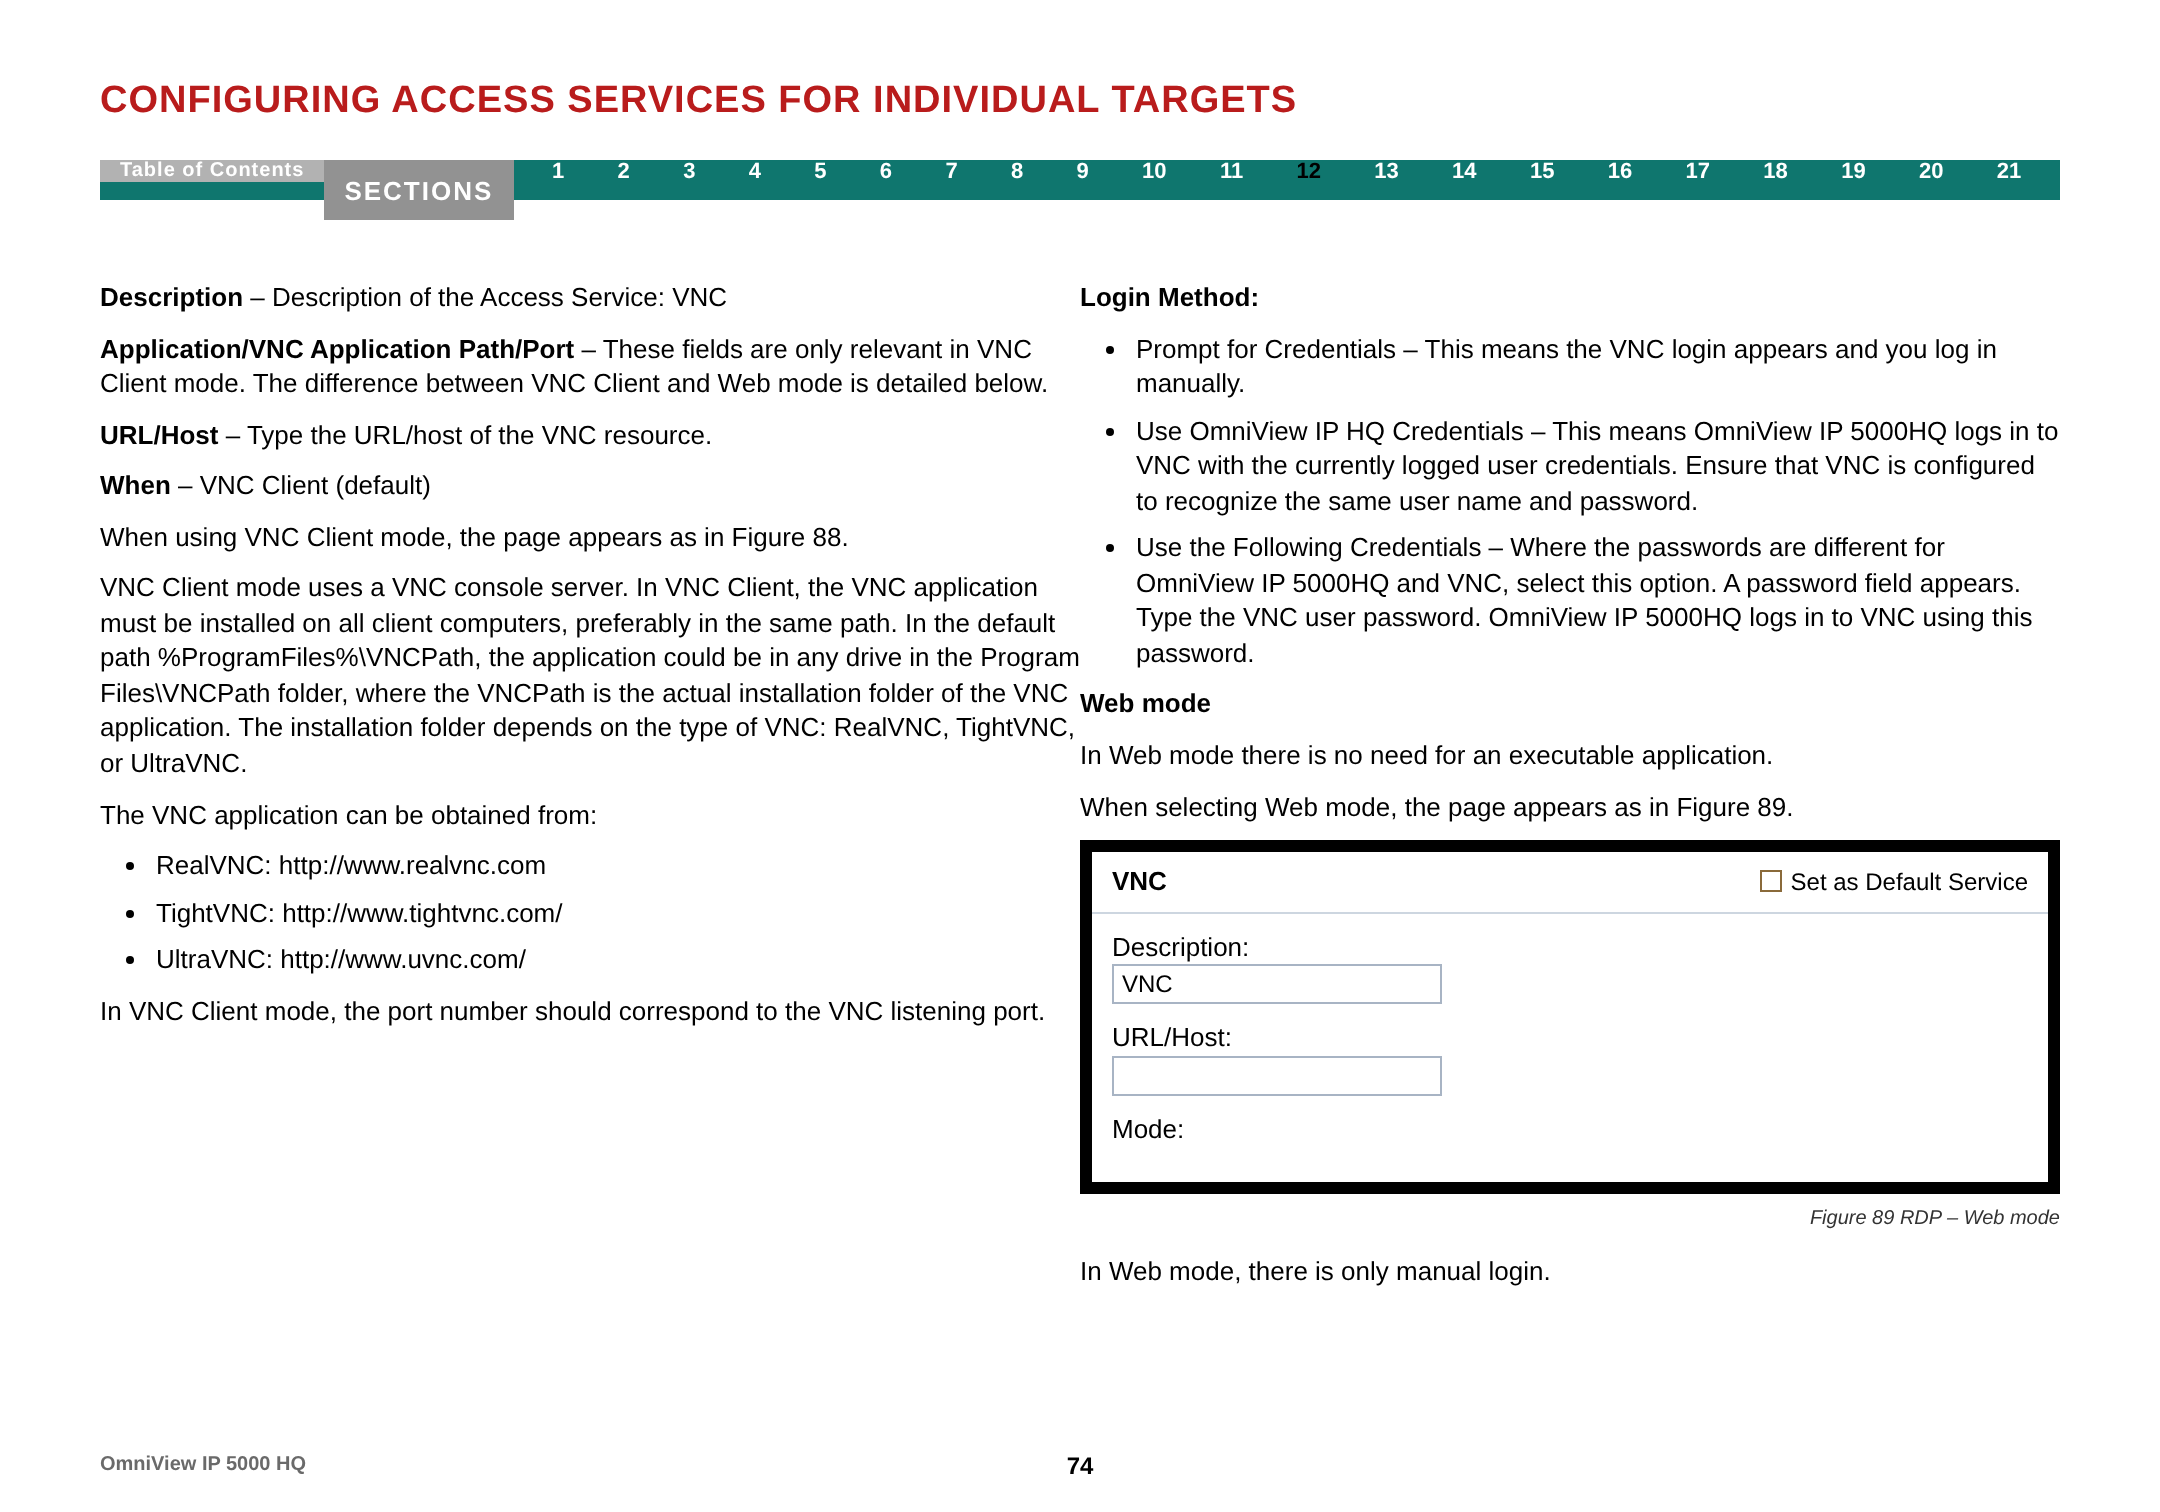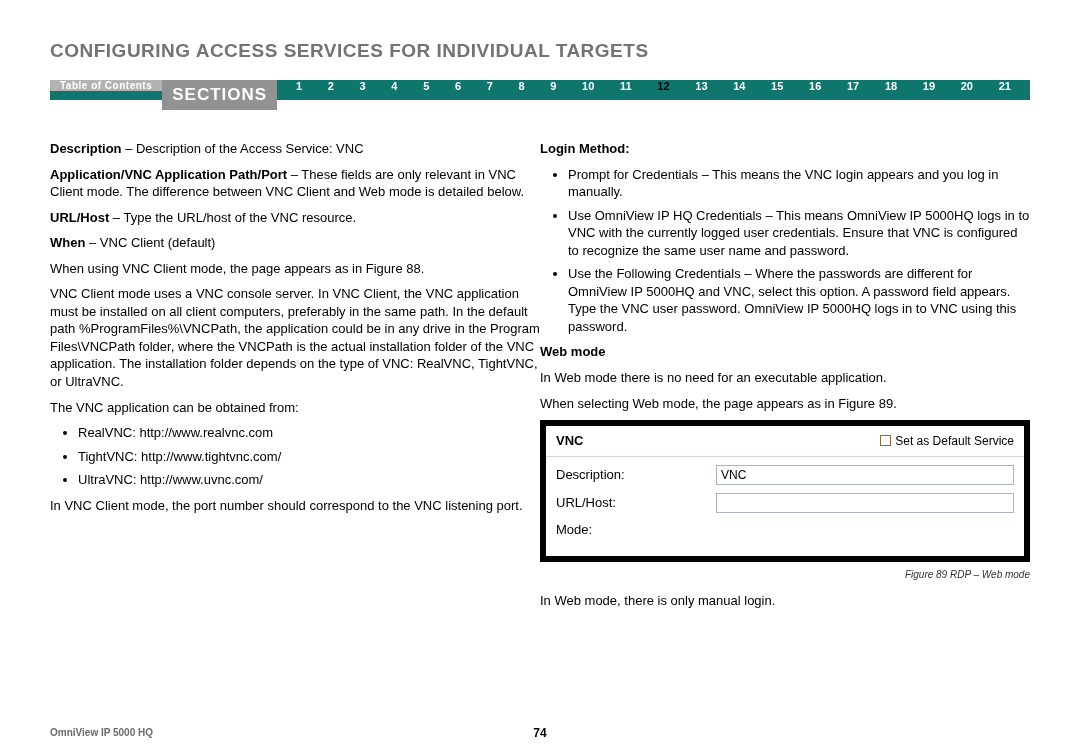--- a/index.html
+++ b/index.html
@@ -1,37 +1,37 @@
 <!DOCTYPE html>
 <html><head>
 <meta charset="utf-8">
 <style>
   * { box-sizing: border-box; margin: 0; padding: 0; }
   html, body { width: 1080px; height: 756px; background: #fff; font-family: Arial, Helvetica, sans-serif; color: #000; }
   .page { width: 1080px; height: 756px; position: relative; padding: 40px 50px 0 50px; }
-  .title { font-size: 19px; font-weight: bold; letter-spacing: 0.5px; color: #737373; font-family: Arial, Helvetica, sans-serif; text-transform: uppercase; margin-bottom: 18px; }
+  .title { font-size: 19px; font-weight: bold; letter-spacing: 0.5px; color: #b91c1c; font-family: Arial, Helvetica, sans-serif; text-transform: uppercase; margin-bottom: 18px; }
   .navbar { background: #0f766e; height: 20px; display: flex; align-items: flex-start; font-size: 11px; color: #fff; width: 100%; }
   .navbar .toc { background: #b2b2b2; padding: 0 10px; font-weight: bold; letter-spacing: 0.5px; font-size: 10px; }
-  .navbar .sections { background: #929292; padding: 15px 10px; height: 100%; display: flex; align-items: center; font-weight: bold; letter-spacing: 1px; font-size: 17px; font-family: Arial, Helvetica, sans-serif; }
+  .navbar .sections { background: #929292; padding: 15px 10px; height: 100%; display: flex; align-items: center; font-weight: bold; letter-spacing: 1px; font-size: 13px; font-family: Arial, Helvetica, sans-serif; }
   .navbar .nums { display: flex; flex: 1; justify-content: space-around; padding: 0 6px; font-weight: bold; }
   .navbar .nums span { color: #fff; cursor: default; }
   .navbar .nums span.active { color: #000; }
   .columns { display: flex; margin-top: 40px; }
   .col { flex: 1; font-size: 13px; line-height: 1.35; }
   .col p { margin-bottom: 8px; }
   .col ul { list-style: disc; padding-left: 28px; margin-bottom: 8px; }
   .col ul li { margin-bottom: 6px; }
   .bold { font-weight: bold; }
   .fig-wrap { border: 6px solid #000000; margin-top: 8px; margin-bottom: 6px; }
   .fig-head { display: flex; justify-content: space-between; align-items: center; padding: 6px 10px; border-bottom: 1px solid #cdd6e0; font-size: 13px; }
   .fig-head .h-left { font-weight: bold; color: #000; }
   .fig-head .h-right { display: flex; align-items: center; gap: 4px; color: #000; font-size: 12px; }
   .chk { width: 11px; height: 11px; border: 1px solid #8a6a3a; display: inline-block; }
   .fig-body { padding: 8px 10px 10px 10px; }
-  .fig-row { display: flex; align-items: center; margin-bottom: 8px; }
+  .fig-row { display: flex; align-items: flex-start; margin-bottom: 8px; flex-direction: column; }
   .fig-row .lbl { width: 160px; color: #000; font-size: 13px; }
   .fig-row .val { flex: 1; }
   .fig-row input.txt { width: 100%; border: 1px solid #a8b4c4; height: 20px; padding: 2px 4px; font-size: 12px; background: #fff; }
   .radio-group { display: flex; gap: 24px; align-items: center; font-size: 13px; }
   .radio { width: 12px; height: 12px; border: 1px solid #4a7ab0; border-radius: 50%; display: inline-flex; align-items: center; justify-content: center; }
   .radio.sel::after { content: ""; width: 6px; height: 6px; background: #3a8a3a; border-radius: 50%; display: block; }
   .caption { text-align: right; font-size: 10px; color: #333; margin-bottom: 10px; font-style: italic; }
   .footer { position: absolute; bottom: 18px; left: 50px; right: 50px; display: flex; justify-content: space-between; align-items: center; font-size: 10px; color: #6a6a6a; font-weight: bold; }
   .footer .pg { position: absolute; left: 50%; transform: translateX(-50%); color: #000; font-size: 12px; }
 </style>

